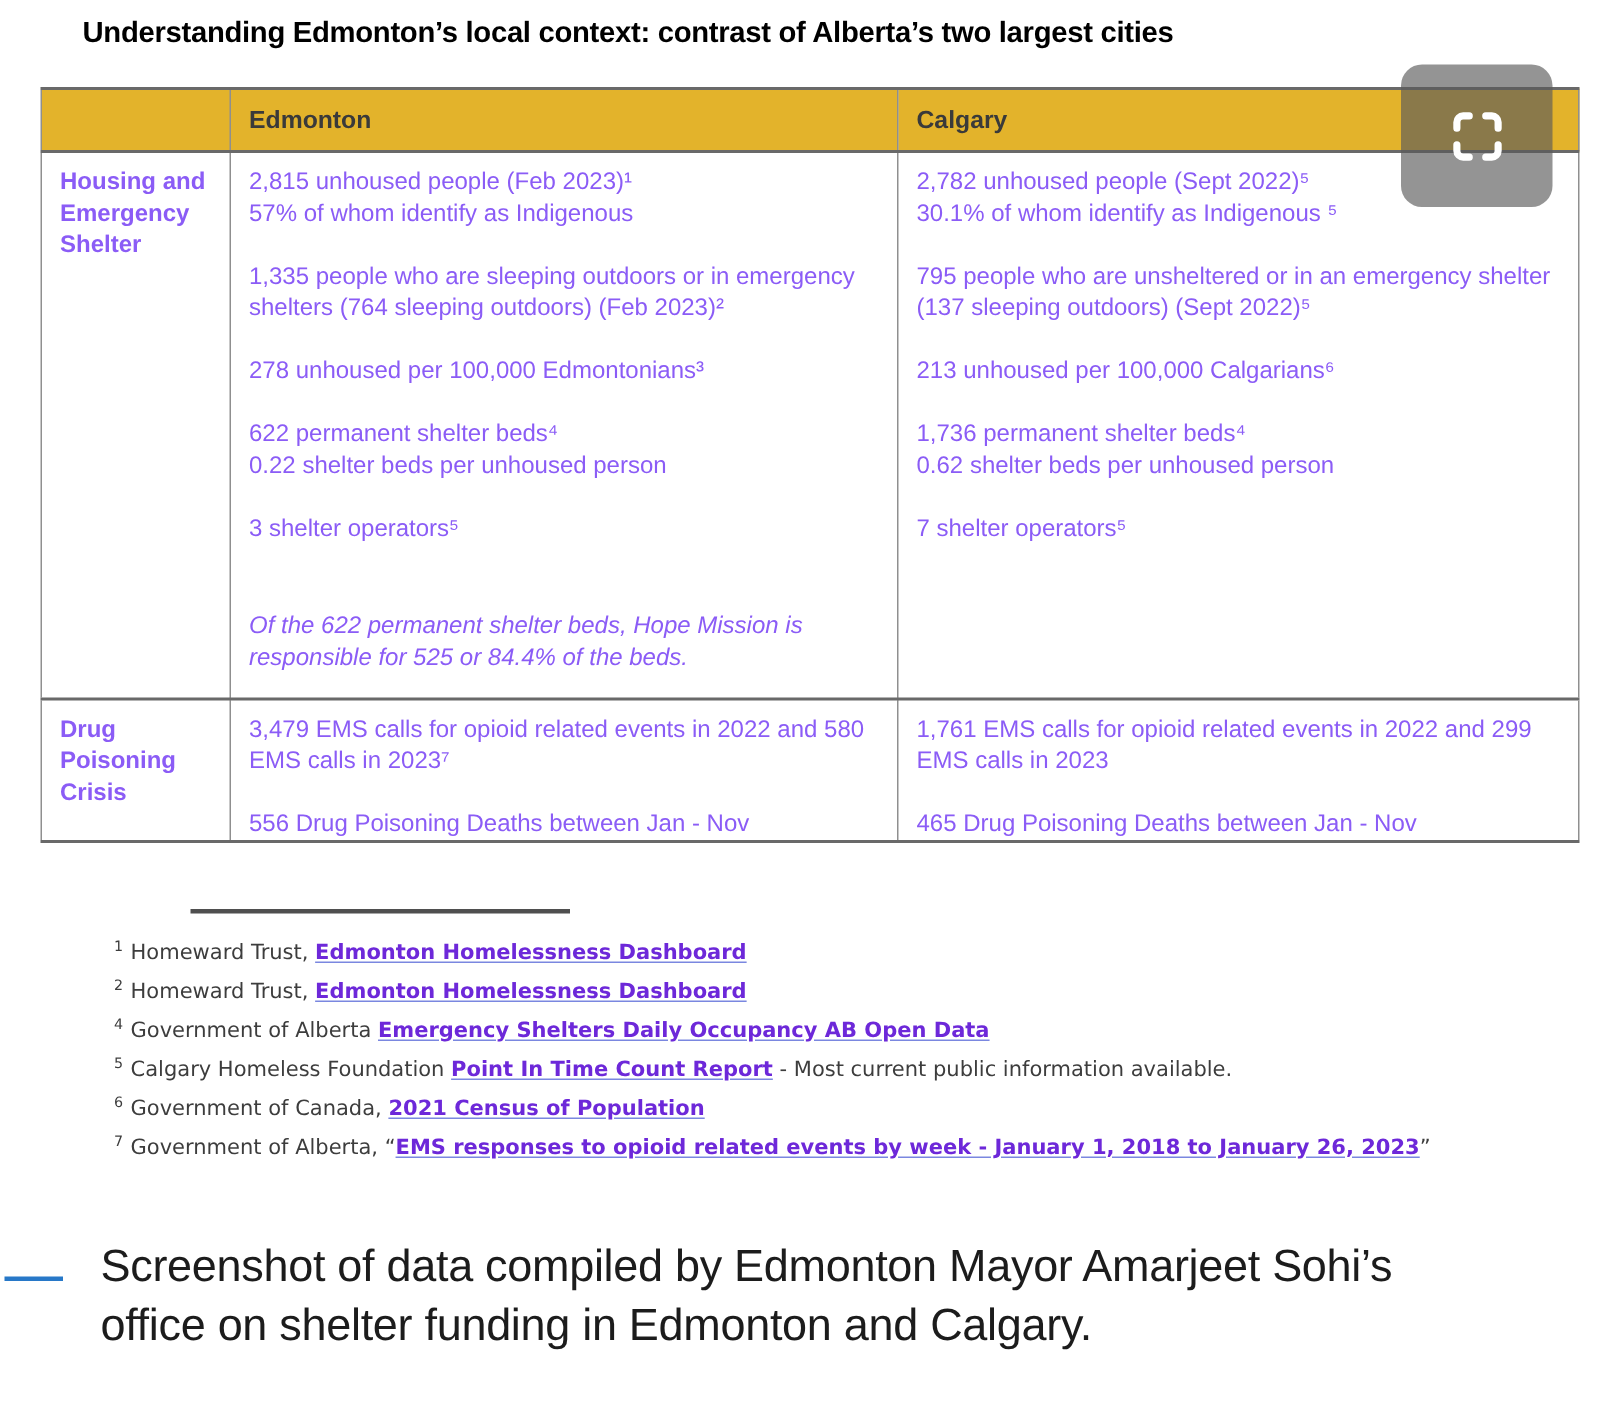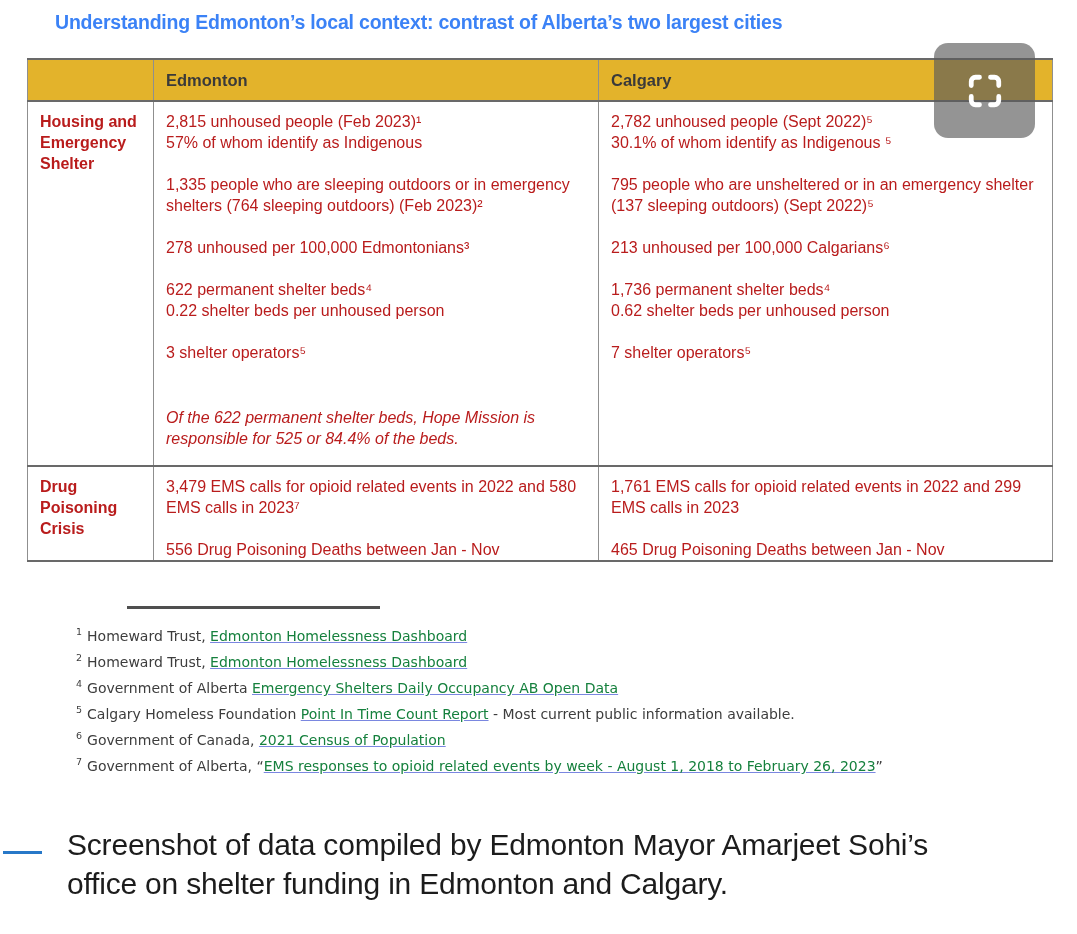--- a/index.html
+++ b/index.html
@@ -11,21 +11,21 @@
     overflow: hidden;
   }
 
   
   .doc-title {
     position: absolute;
     left: 55px; top: 11px;
     font-size: 19.5px;
     font-weight: 700;
     letter-spacing: -0.2px;
-    color: #3b82f6;
+    color: #000000;
     white-space: nowrap;
   }
 
   
   .table-wrap { position: absolute; left: 27px; top: 58px; width: 1025px; }
   table.cmp {
     width: 1025px;
     table-layout: fixed;
     border-collapse: collapse;
   }
@@ -42,21 +42,21 @@
     padding: 0 12px;
     font-size: 16.5px;
     font-weight: 700;
     color: #3a3a3a;
   }
   table.cmp td {
     vertical-align: top;
     padding: 9px 12px 0 12px;
     font-size: 16px;
     line-height: 21px;
-    color: #b91c1c;
+    color: #8b5cf6;
   }
   td.row-label {
     font-weight: 700;
     color: #101010;
     padding-right: 4px;
     font-size: 16px;
   }
   td p { margin: 0 0 21px 0; white-space: pre-line; }
   td p:last-child { margin-bottom: 0; }
   td p.note { font-style: italic; margin-top: 44px; }
@@ -97,24 +97,25 @@
     line-height: 21.4px;
     color: #3d3d3d;
     white-space: nowrap;
   }
   .footnote sup {
     font-size: 9.5px;
     margin-right: 5px;
     color: #3d3d3d;
   }
   .fn-link {
-    color: #15803d;
+    color: #6d28d9;
     text-decoration: underline;
     text-decoration-color: #7a87e0;
     cursor: pointer;
+    font-weight: bold;
   }
 
   
   .caption-dash {
     position: absolute;
     left: 3px; top: 851px;
     width: 39px; height: 3px;
     background: #2778c8;
   }
   .caption {
@@ -196,17 +197,17 @@
 </div>
 
 <div class="fn-divider"></div>
 
 <div class="footnotes">
   <div class="footnote"><sup>1</sup><span>Homeward Trust, </span><a class="fn-link">Edmonton Homelessness Dashboard</a><span></span></div>
   <div class="footnote"><sup>2</sup><span>Homeward Trust, </span><a class="fn-link">Edmonton Homelessness Dashboard</a><span></span></div>
   <div class="footnote"><sup>4</sup><span>Government of Alberta </span><a class="fn-link">Emergency Shelters Daily Occupancy AB Open Data</a><span></span></div>
   <div class="footnote"><sup>5</sup><span>Calgary Homeless Foundation </span><a class="fn-link">Point In Time Count Report</a><span> - Most current public information available.</span></div>
   <div class="footnote"><sup>6</sup><span>Government of Canada, </span><a class="fn-link">2021 Census of Population</a><span></span></div>
-  <div class="footnote"><sup>7</sup><span>Government of Alberta, “</span><a class="fn-link">EMS responses to opioid related events by week - August 1, 2018 to February 26, 2023</a><span>”</span></div>
+  <div class="footnote"><sup>7</sup><span>Government of Alberta, “</span><a class="fn-link">EMS responses to opioid related events by week - January 1, 2018 to January 26, 2023</a><span>”</span></div>
 </div>
 
 <span class="caption-dash"></span>
 <p class="caption">Screenshot of data compiled by Edmonton Mayor Amarjeet Sohi’s office on shelter funding in Edmonton and Calgary.</p>
 
 </body></html>

